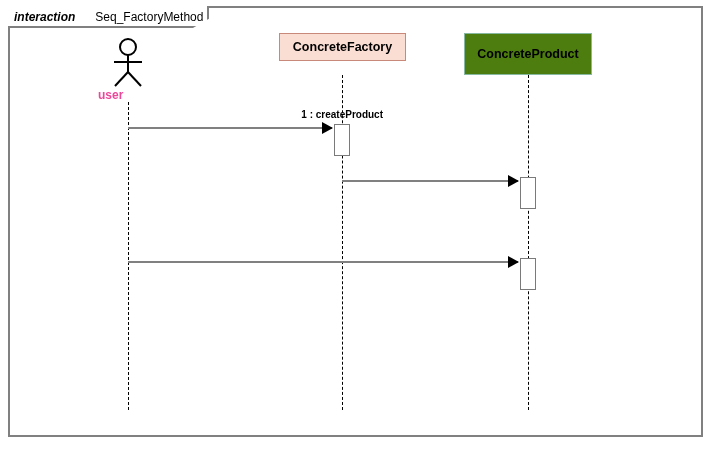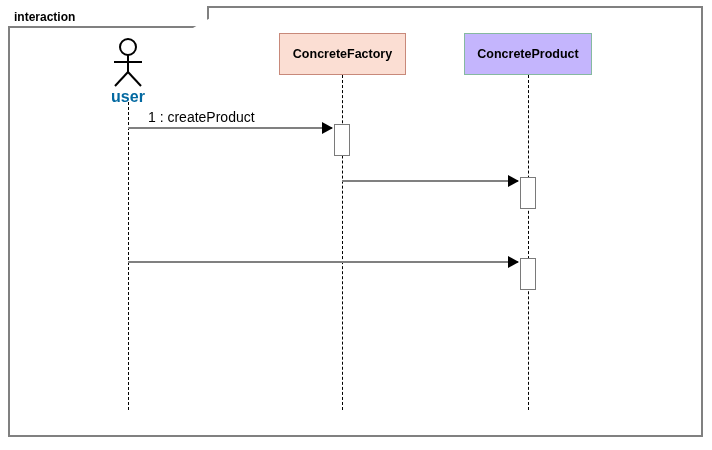--- a/index.html
+++ b/index.html
@@ -58,42 +58,43 @@
     align-items: center;
     padding-left: 6px;
     box-sizing: border-box;
     white-space: nowrap;
     font-size: 12px;
     color: #000000;
   }
   .frame-tab-kind {
     font-weight: bold;
     margin-right: 20px;
+    font-style: italic;
   }
   .frame-tab-name {
     font-weight: normal;
   }
 
   
   .lifeline {
     position: absolute;
     width: 0;
     border-left: 1px dashed #000000;
   }
 
   
   .actor {
     position: absolute;
   }
   .actor-label {
     position: absolute;
-    font-size: 16px;
+    font-size: 12px;
     font-weight: bold;
-    color: #0369a1;
-    text-align: center;
+    color: #ec4899;
+    text-align: left;
     white-space: nowrap;
   }
 
   
   .participant {
     position: absolute;
     box-sizing: border-box;
     border: 1px solid #999999;
     display: flex;
     align-items: center;
@@ -113,66 +114,68 @@
   }
 
   
   .msg-line {
     position: absolute;
     height: 0;
     border-top: 2px solid #808080;
   }
   .msg-label {
     position: absolute;
-    font-size: 14px;
+    font-size: 10px;
     color: #000000;
     white-space: nowrap;
-    text-align: left;
+    text-align: right;
+    font-weight: bold;
   }
   .msg-head {
     position: absolute;
     width: 0;
     height: 0;
     border-top: 6px solid transparent;
     border-bottom: 6px solid transparent;
     border-left: 11px solid #000000;
   }
 </style>
 </head>
 <body>
 
 <div id="canvas">
 
   <div class="frame"></div>
 
   <div class="frame-tab"></div>
   <div class="frame-tab-inner">
     <span class="frame-tab-kind">interaction</span>
+    <span class="frame-tab-name">Seq_FactoryMethod</span>
   </div>
 
   <div class="actor" style="left:104px; top:38px; width:48px; height:50px;">
     <svg width="48" height="50" viewBox="0 0 48 50">
       <circle cx="24" cy="9" r="8" fill="#ffffff" stroke="#000000" stroke-width="2"></circle>
       <line x1="24" y1="17" x2="24" y2="34" stroke="#000000" stroke-width="2"></line>
       <line x1="10" y1="24" x2="38" y2="24" stroke="#000000" stroke-width="2"></line>
       <line x1="24" y1="34" x2="11" y2="48" stroke="#000000" stroke-width="2"></line>
       <line x1="24" y1="34" x2="37" y2="48" stroke="#000000" stroke-width="2"></line>
     </svg>
   </div>
   <div class="actor-label" style="left:98px; top:88px; width:60px;">user</div>
   <div class="lifeline" style="left:128px; top:102px; height:308px;"></div>
 
-  <div class="participant" style="left:279px; top:33px; width:127px; height:42px;
+  <div class="participant" style="left:279px; top:33px; width:127px; height:28px;
               background:#fbded3; border-color:#c8897a;">
     <span>ConcreteFactory</span>
   </div>
   <div class="lifeline" style="left:342px; top:75px; height:335px;"></div>
 
   <div class="participant" style="left:464px; top:33px; width:128px; height:42px;
-              background:#c4b5fd; border-color:#86b9a0;">
+              background:#4d7c0f; border-color:#86b9a0;">
     <span>ConcreteProduct</span>
   </div>
   <div class="lifeline" style="left:528px; top:75px; height:335px;"></div>
 
   <div class="msg-label" style="left:148px; top:109px; width:235px;">1 : createProduct</div>
   <div class="msg-line" style="left:128px; top:127px; width:204px;"></div>
   <div class="msg-head" style="left:322px; top:122px;"></div>
   <div class="activation" style="left:334px; top:124px; width:16px; height:32px;"></div>
 
   <div class="msg-line" style="left:342px; top:180px; width:176px;"></div>

